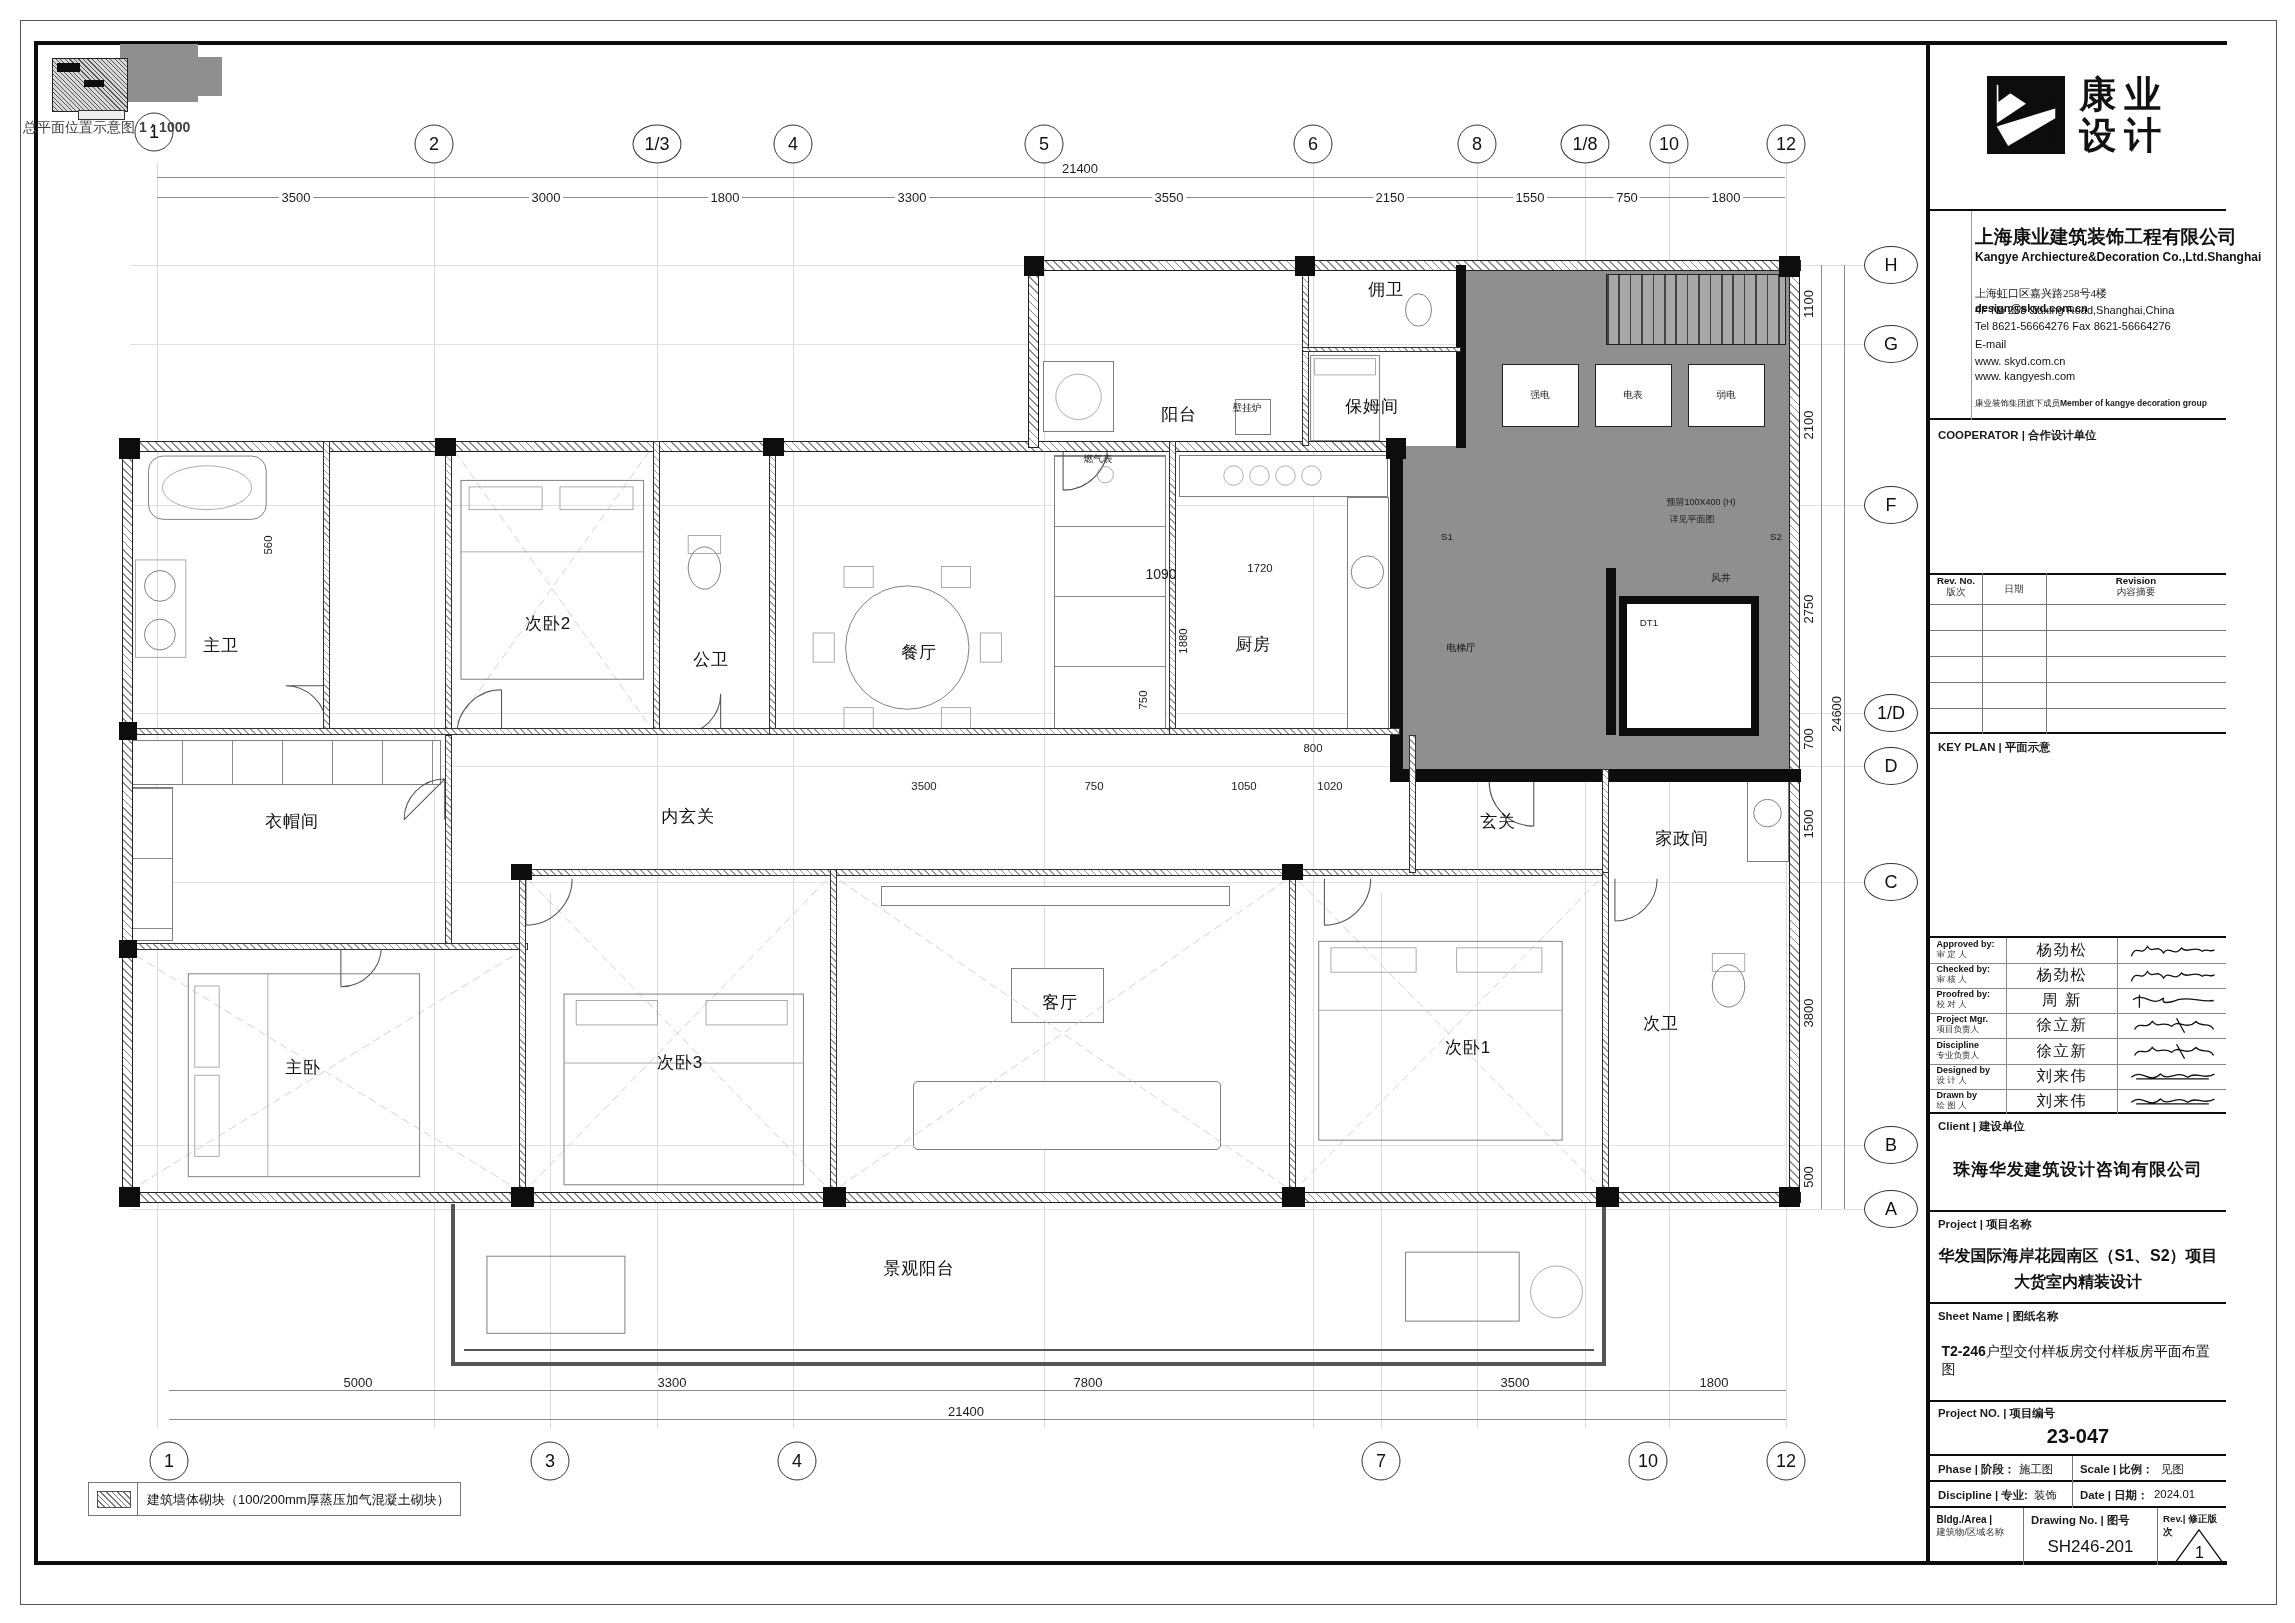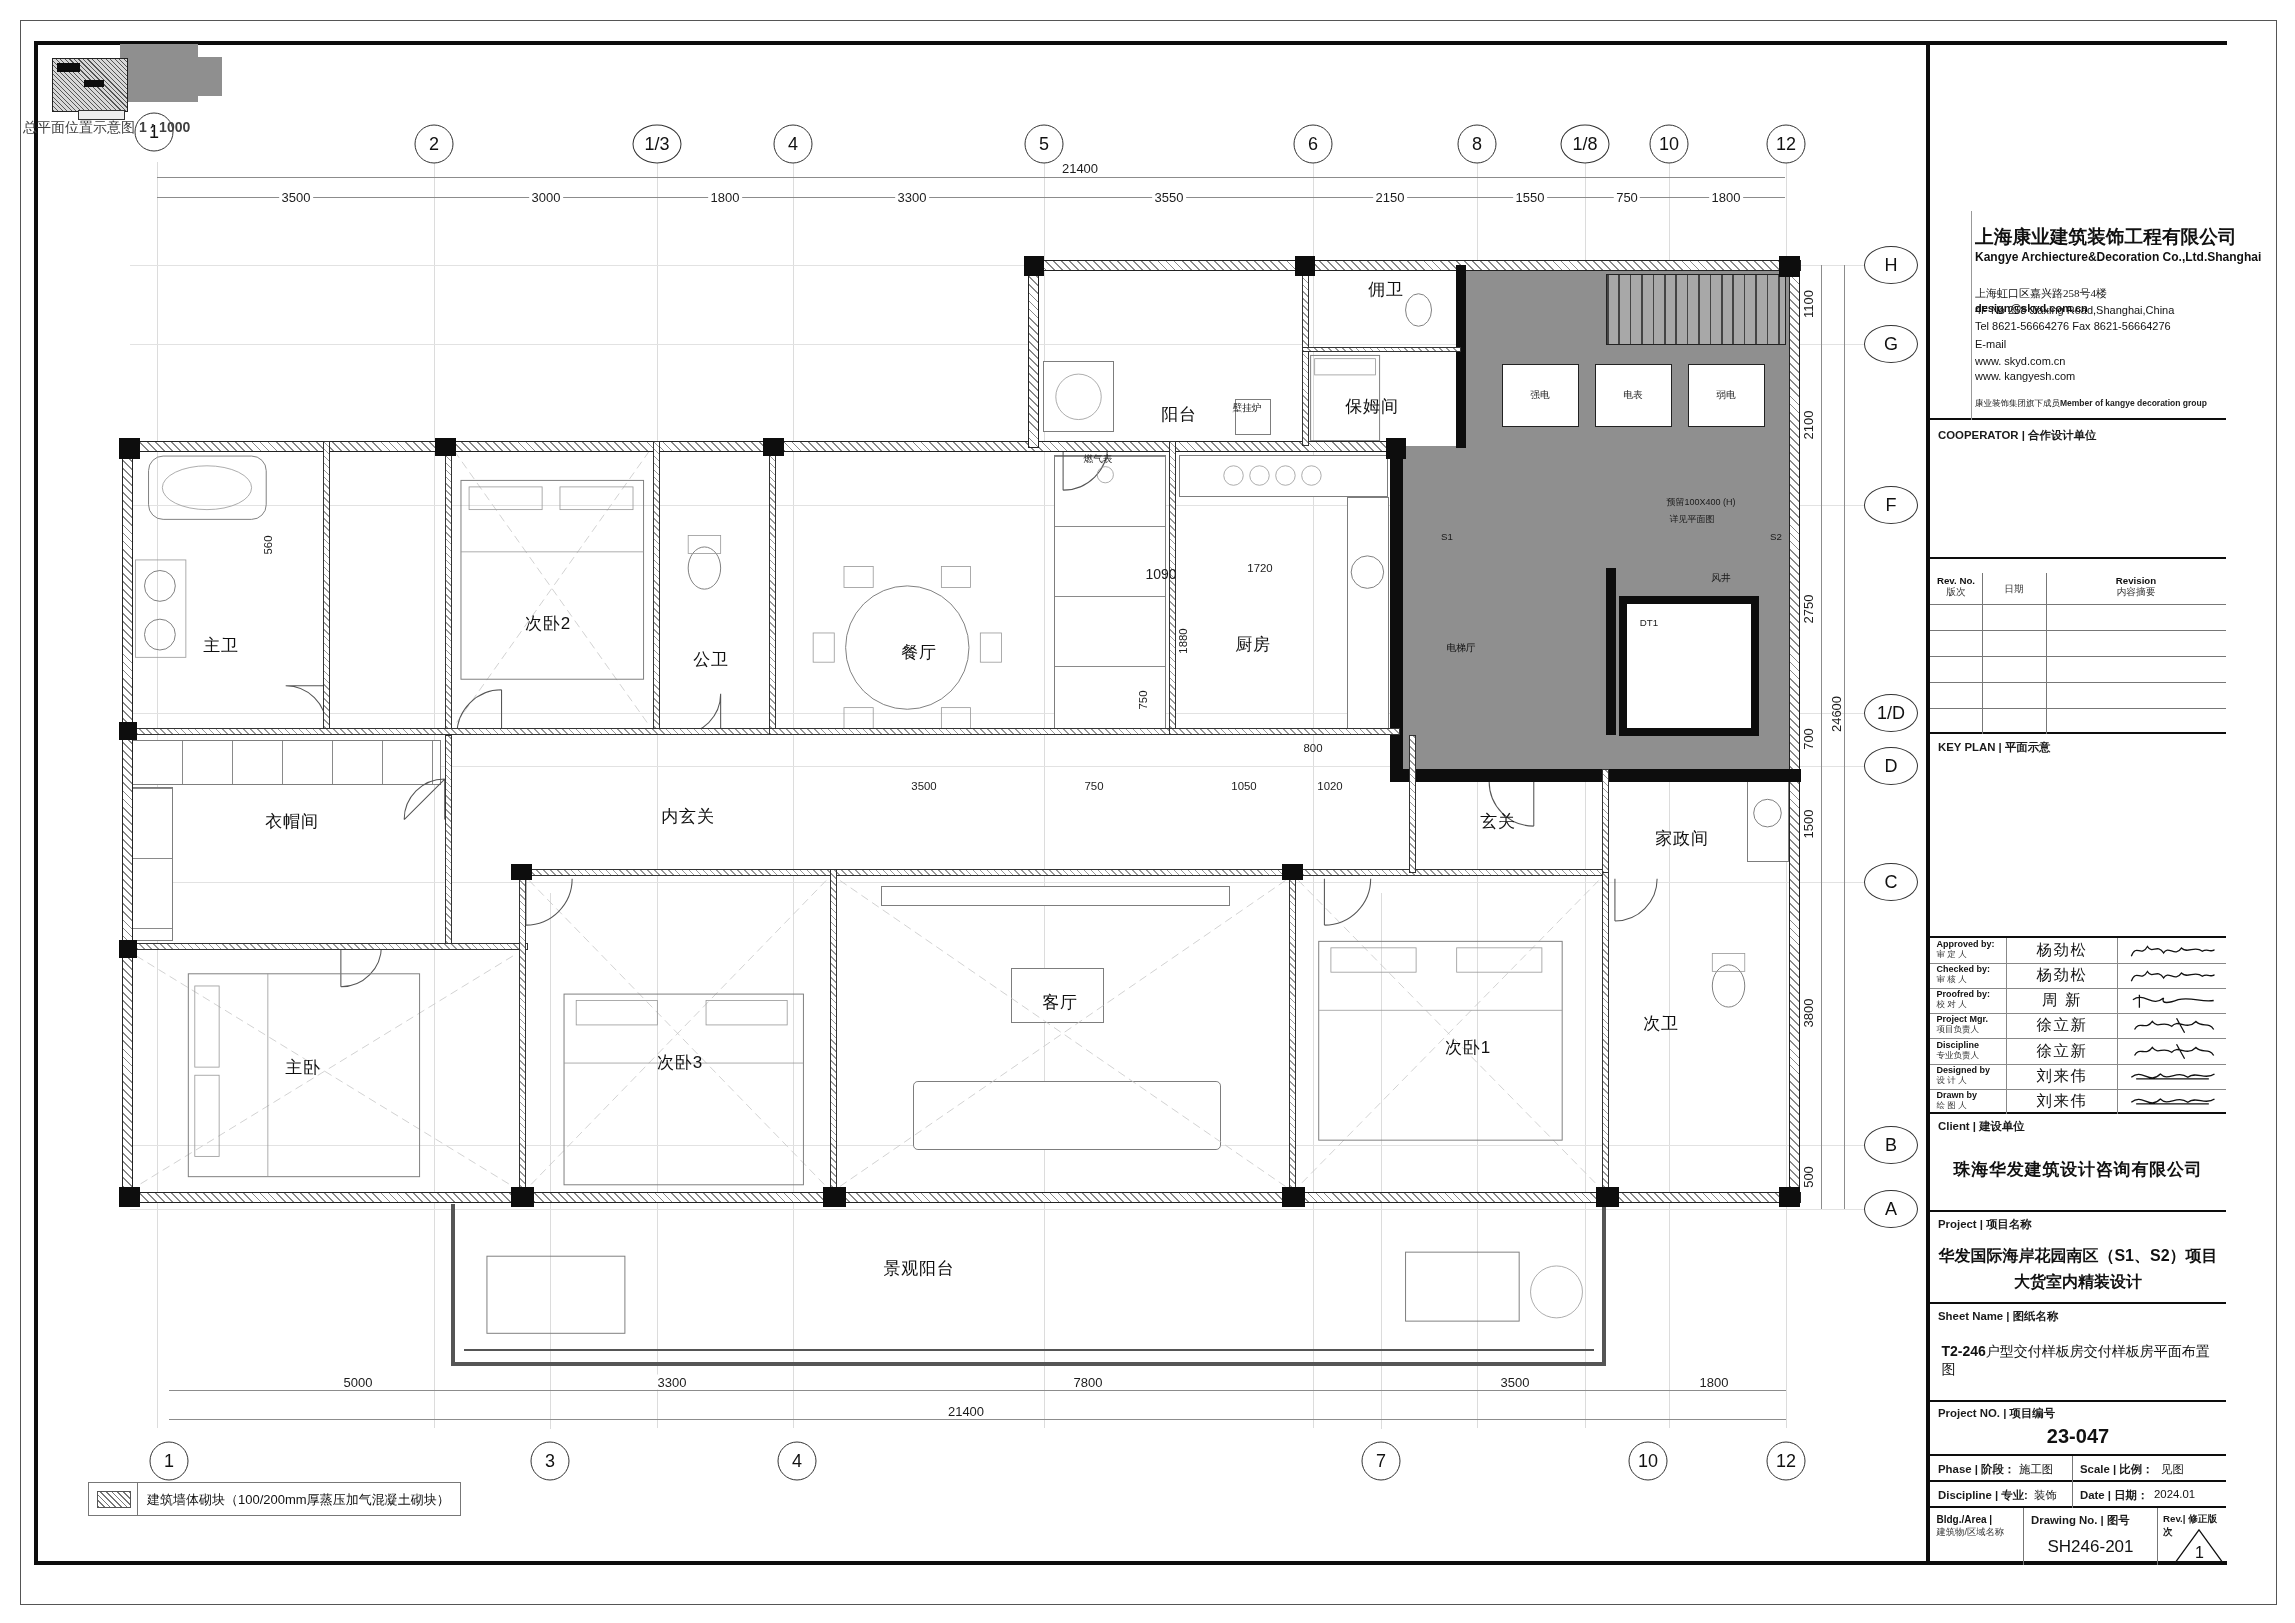--- a/index.html
+++ b/index.html
@@ -416,37 +416,55 @@
 
   <div class="abs" style="left:88px;top:1482px;width:373px;height:34px;border:1.1px solid #777;box-sizing:border-box;z-index:5;background:#fff;">
     <div style="position:absolute;left:0;top:0;width:49px;height:100%;border-right:1.1px solid #777;box-sizing:border-box;">
       <div style="position:absolute;left:8px;top:8px;width:32px;height:14.6px;background:repeating-linear-gradient(45deg,#777 0,#777 1.1px,transparent 1.1px,transparent 4px);border:0.8px solid #555;"></div>
     </div>
     <span style="position:absolute;left:58px;top:8px;font-size:13px;white-space:nowrap;">建筑墙体砌块（100/200mm厚蒸压加气混凝土砌块）</span>
   </div>
 
   <div class="abs tb">
 
+    <div class="sec" style="top:0;height:166px;">
+      <div class="logo-row" style="position:absolute;left:0;top:29px;width:296px;">
+        <div class="logo-mark">
+          <svg width="78" height="78" viewBox="0 0 96 96">
+            <rect width="96" height="96" fill="#0d0d0d"></rect>
+            <polygon points="12,10 48,34 12,58" fill="#fff"></polygon>
+            <polygon points="14,10 44,10 14,32" fill="#0d0d0d"></polygon>
+            <polygon points="12,62 84,14 84,86" fill="#0d0d0d"></polygon>
+            <polygon points="12,62 84,40 84,52 26,86" fill="#fff"></polygon>
+            <polygon points="30,86 84,54 84,86" fill="#0d0d0d"></polygon>
+          </svg>
+        </div>
+        <div class="logo-cn">
+          <div>康业</div>
+          <div>设计</div>
+        </div>
+      </div>
+    </div>
 
     <div class="sec" style="top:166px;height:209px;">
       <div class="cline" style="left:41px;height:209px;background:#999;"></div>
       <span class="abs" style="left:45px;top:13px;font-size:18.7px;font-weight:600;white-space:nowrap;">上海康业建筑装饰工程有限公司</span>
       <span class="abs" style="left:45px;top:39px;font-size:12px;font-weight:600;white-space:nowrap;">Kangye Archiecture&amp;Decoration Co.,Ltd.Shanghai</span>
       <span class="abs" style="left:45px;top:75px;font-size:11px;font-family:'Liberation Serif','DejaVu Serif',serif;white-space:nowrap;">上海虹口区嘉兴路258号4楼</span>
       <span class="abs" style="left:45px;top:91px;font-size:11px;font-weight:bold;white-space:nowrap;">design@skyd.com.cn</span>
       <span class="abs" style="left:45px;top:93px;font-size:11px;white-space:nowrap;">4F No 258 Jiaxing Road,Shanghai,China</span>
       <span class="abs" style="left:45px;top:109px;font-size:11px;white-space:nowrap;">Tel 8621-56664276  Fax 8621-56664276</span>
       <span class="abs" style="left:45px;top:127px;font-size:11px;white-space:nowrap;">E-mail</span>
       <span class="abs" style="left:45px;top:144px;font-size:11px;white-space:nowrap;">www. skyd.com.cn</span>
       <span class="abs" style="left:45px;top:159px;font-size:11px;white-space:nowrap;">www. kangyesh.com</span>
       <span class="abs" style="left:45px;top:187px;font-size:8.5px;color:#222;white-space:nowrap;">康业装饰集团旗下成员</span>
       <span class="abs" style="left:130px;top:187px;font-size:8.5px;font-weight:bold;color:#222;white-space:nowrap;">Member of kangye decoration group</span>
     </div>
 
-    <div class="sec" style="top:376px;height:138px;">
+    <div class="sec" style="top:376px;height:154px;">
       <span class="lab" style="left:8px;top:6.5px;">COOPERATOR | 合作设计单位</span>
     </div>
 
     <div class="sec" style="top:528px;height:161px;">
       <div class="cline" style="left:52px;height:161px;"></div>
       <div class="cline" style="left:116px;height:161px;"></div>
       <div class="rline" style="top:31px;"></div>
       <div class="rline" style="top:57px;"></div>
       <div class="rline" style="top:83px;"></div>
       <div class="rline" style="top:109px;"></div>

